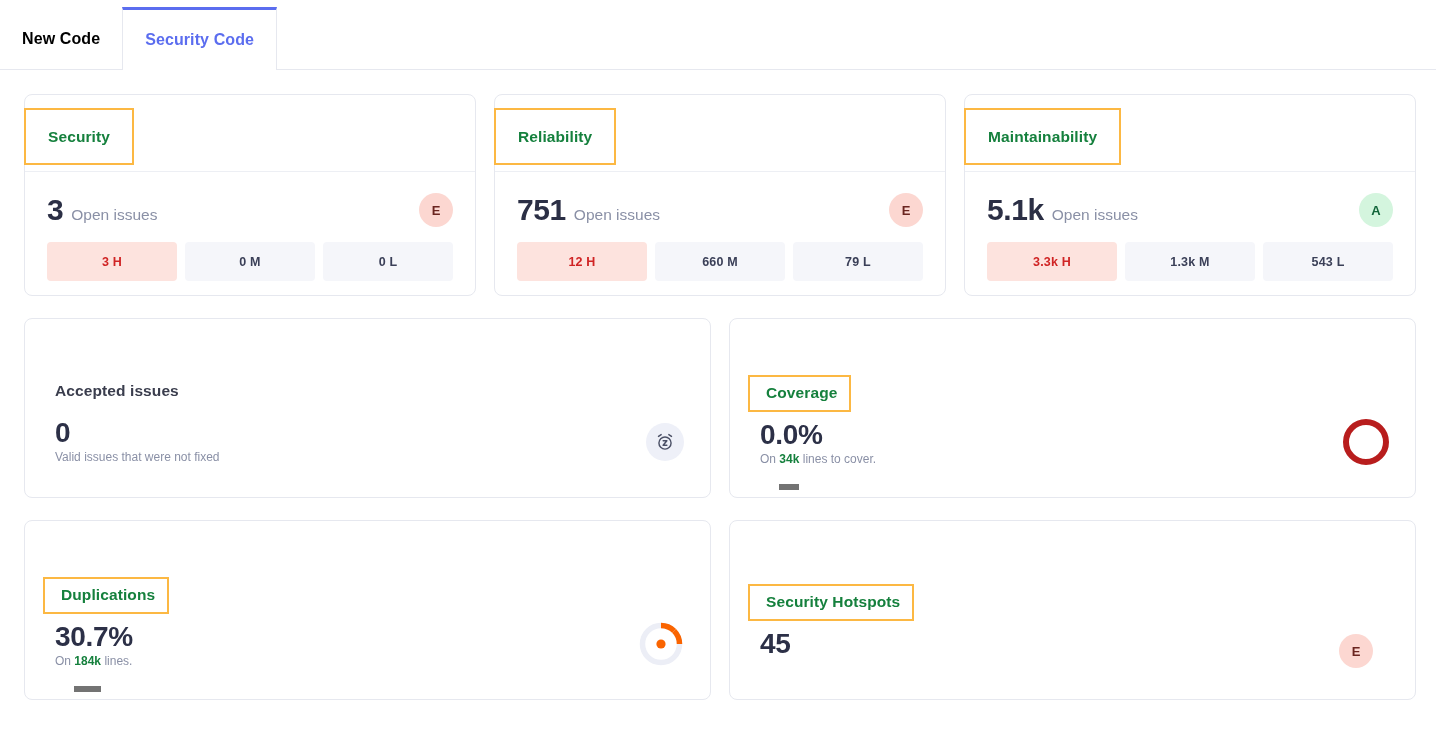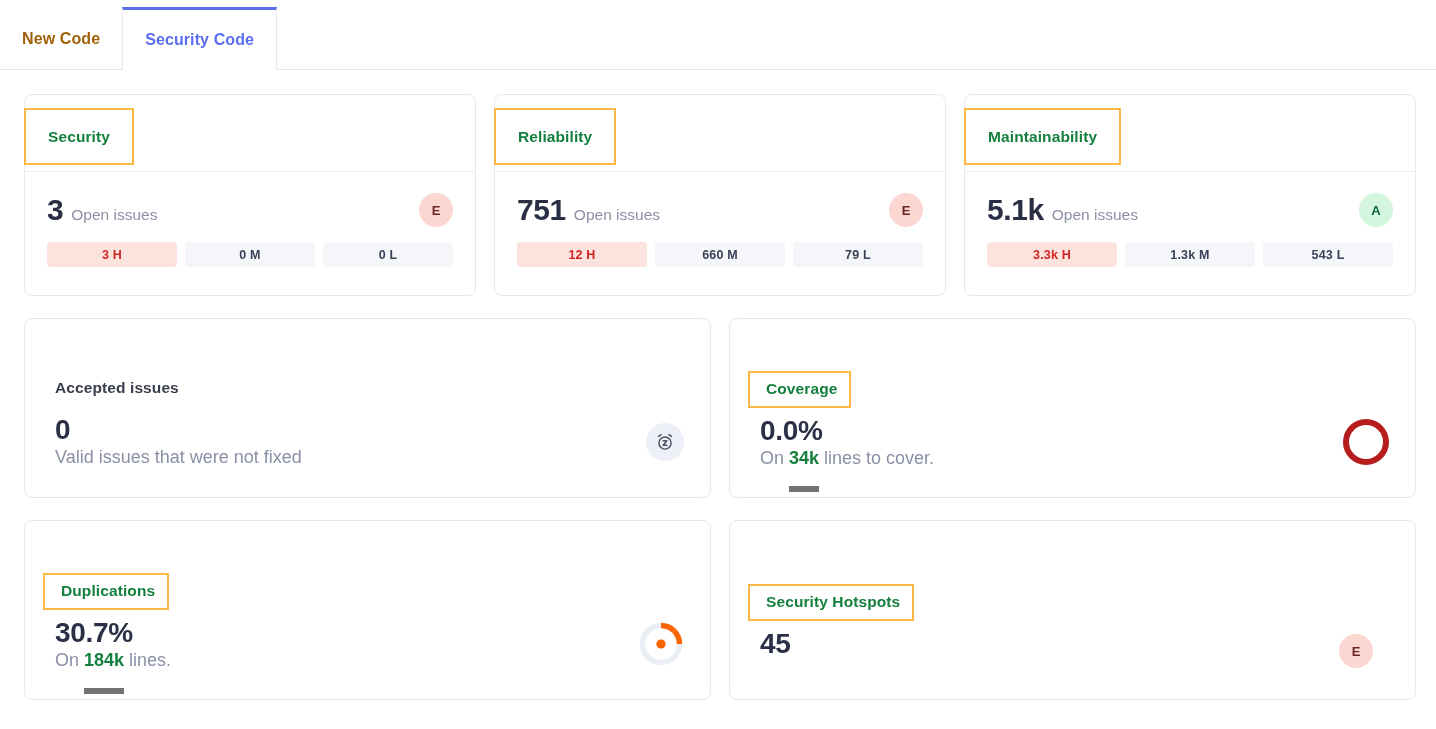--- a/index.html
+++ b/index.html
@@ -29,21 +29,21 @@
     background: #e6e8ef;
   }
   .tab {
     position: relative;
     height: 62px;
     display: flex;
     align-items: center;
     padding: 0 22px;
     font-size: 16px;
     font-weight: 600;
-    color: #a16207;
+    color: #000000;
     letter-spacing: .1px;
     background: transparent;
     border: none;
     cursor: pointer;
     z-index: 2;
     font-family: "Liberation Sans", sans-serif;
   }
   .tab.active {
     color: #5b6def;
     background: #ffffff;
@@ -151,21 +151,21 @@
   .badge-E { background: #fcd7d1; color: #6b2520; }
   .badge-A { background: #d4f5de; color: #12653a; }
 
   .pills {
     display: flex;
     gap: 8px;
     margin-top: 12px;
   }
   .pill {
     flex: 1 1 0;
-    height: 25px;
+    height: 39px;
     border-radius: 4px;
     display: flex;
     align-items: center;
     justify-content: center;
     font-size: 12.5px;
     font-weight: 700;
     background: #f5f6fa;
     color: #3b4058;
     letter-spacing: .2px;
   }
@@ -199,21 +199,21 @@
   }
   .metric-value {
     font-size: 28px;
     font-weight: 700;
     color: #2c3047;
     letter-spacing: -.3px;
     line-height: 1.25;
     margin-top: 5px;
   }
   .metric-sub {
-    font-size: 18px;
+    font-size: 12px;
     color: #8a90a6;
   }
   .metric-sub .strong {
     font-weight: 700;
     color: #15803d;
     border-bottom: 6px solid #737373;
     padding-bottom: 18px;
   }
 
   .metric-right {

